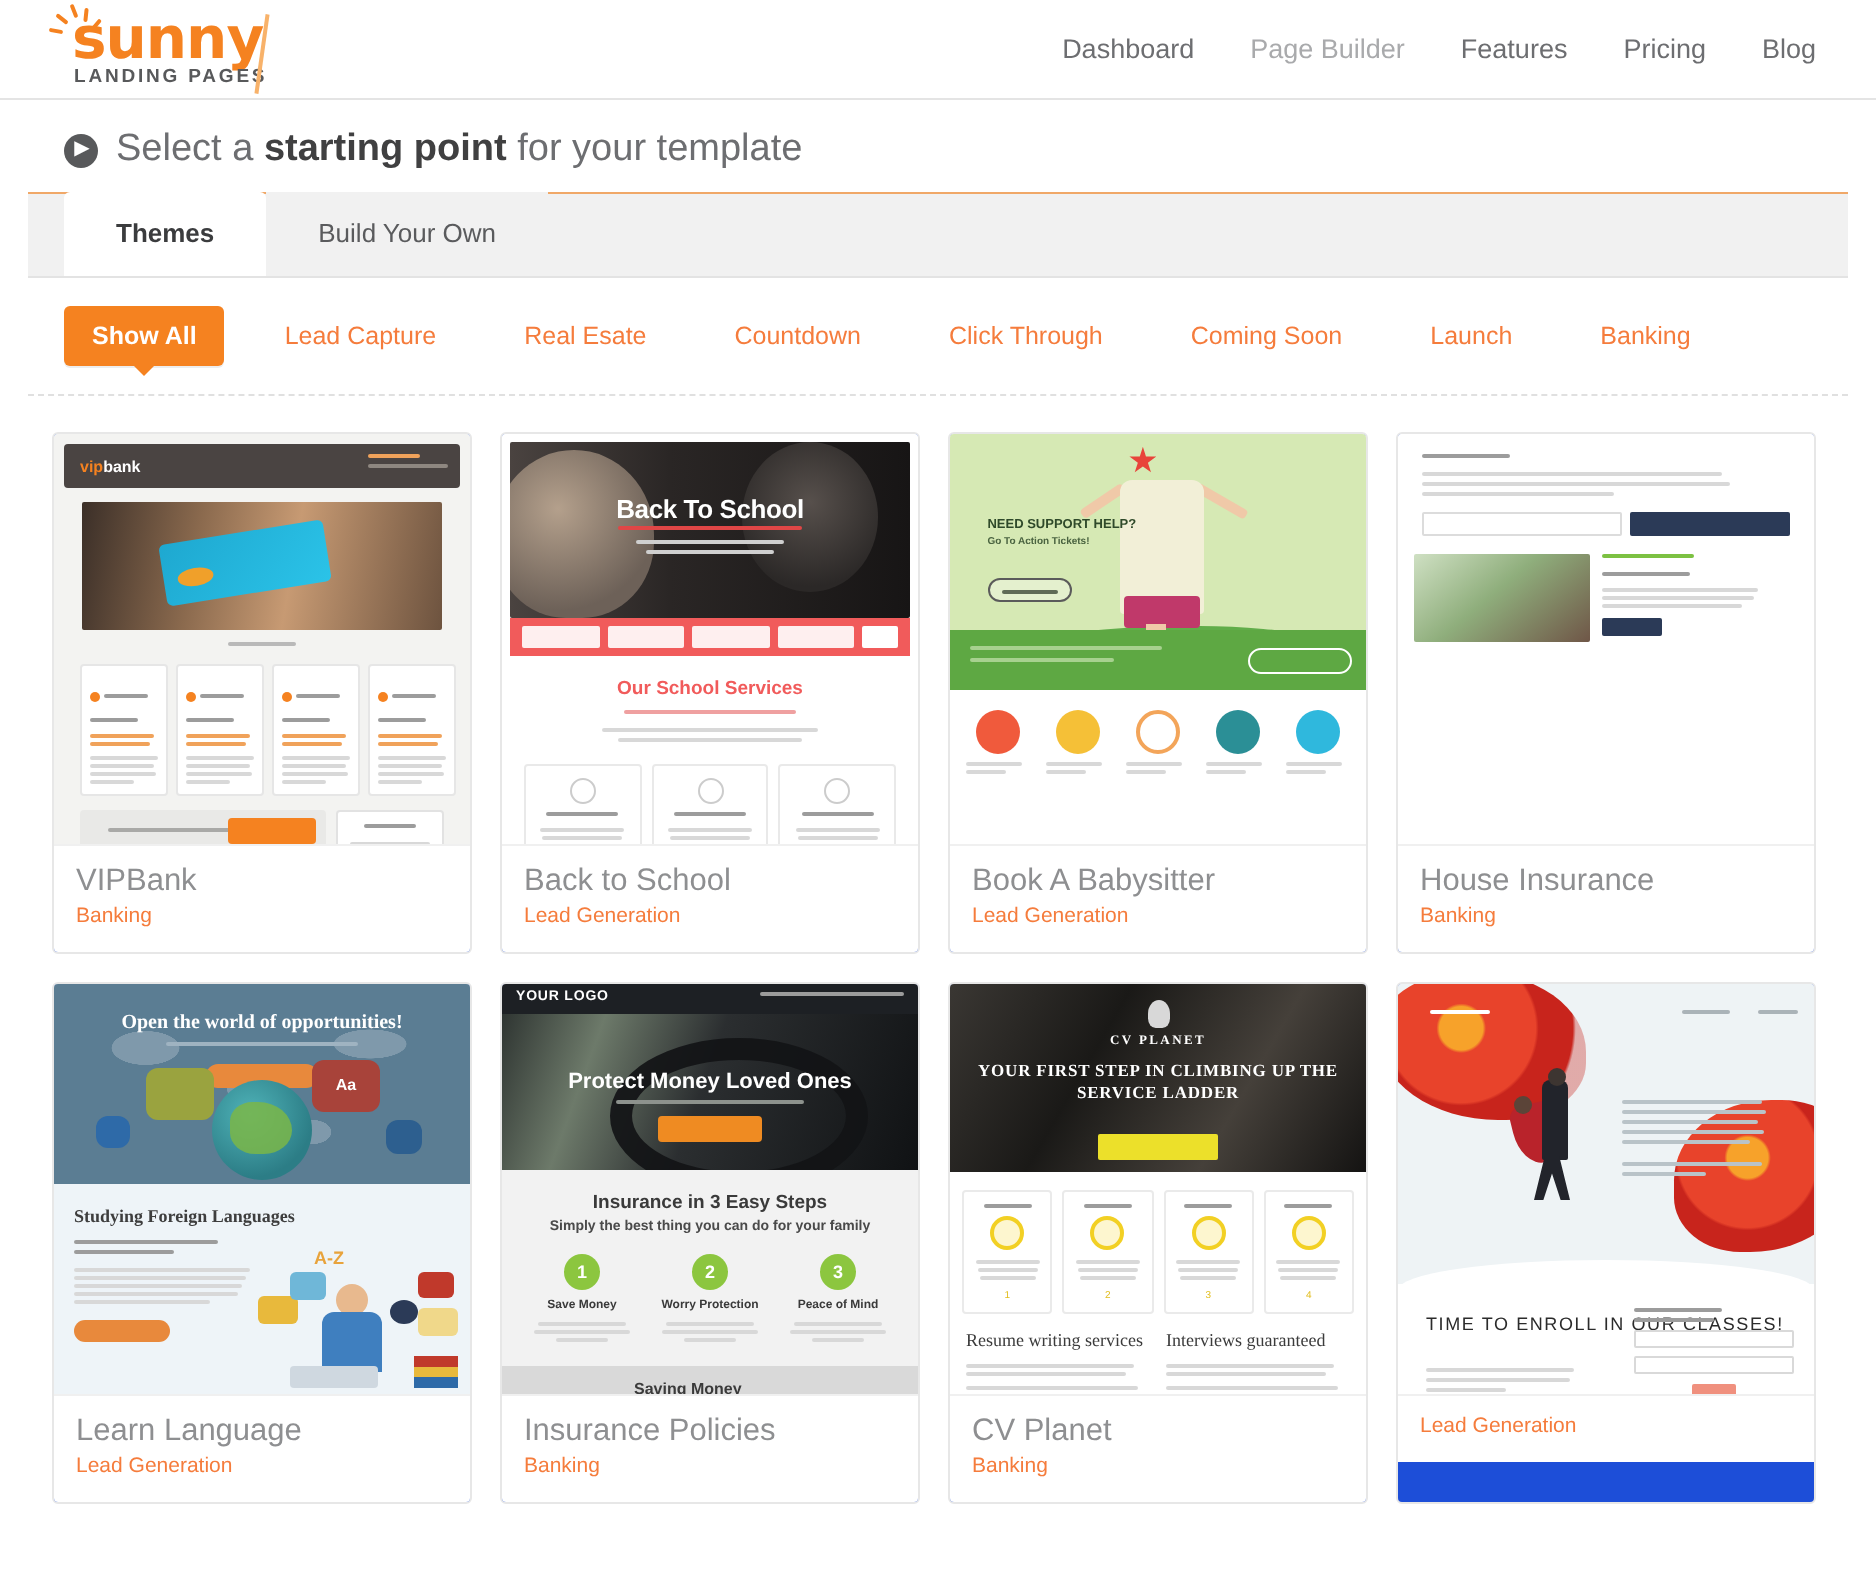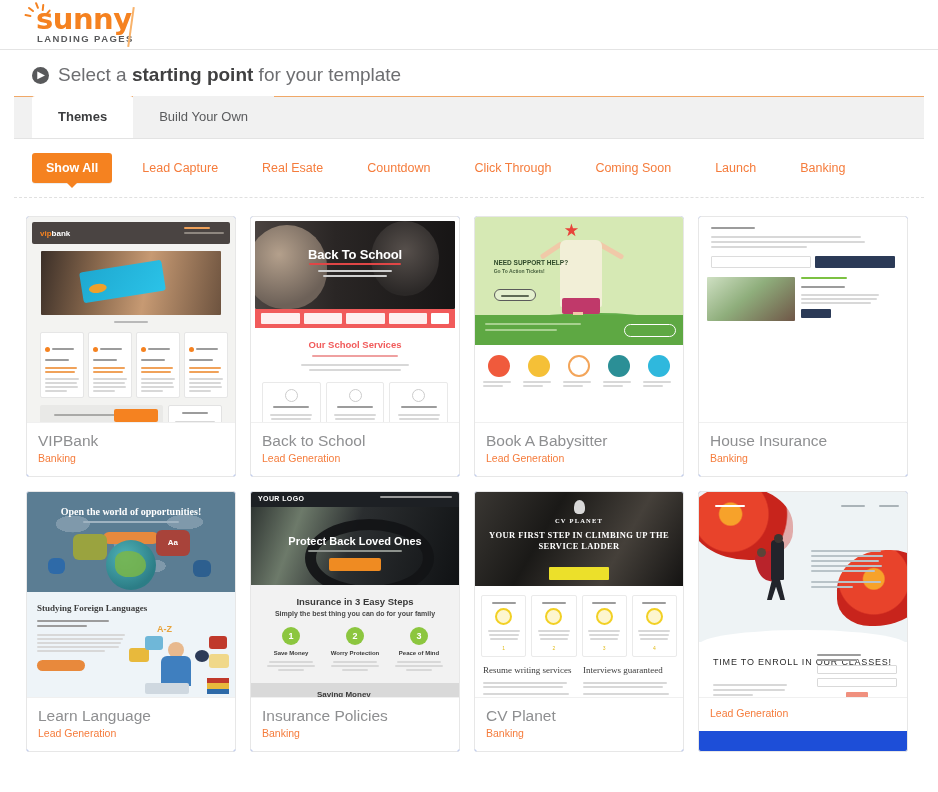--- a/index.html
+++ b/index.html
@@ -332,20 +332,27 @@
         <i class="r2"></i>
         <i class="r3"></i>
         <i class="r4"></i>
         <i class="r5"></i>
     </div>
     <div class="logo-sunny">sunny</div>
     <div class="logo-sub">LANDING PAGES</div>
     <div class="logo-tail"></div>
   </div>
 
+  <div class="nav">
+    <a href="#">Dashboard</a>
+    <a href="#" class="dim">Page Builder</a>
+    <a href="#">Features</a>
+    <a href="#">Pricing</a>
+    <a href="#">Blog</a>
+  </div>
 </div>
 
 <div class="page-head">
   <span class="arrow-badge">▶</span>
   <div class="page-title"><span>Select a </span><b>starting point</b><span> for your template</span></div>
 </div>
 
 <div class="tabstrip">
   <div class="tab active">Themes</div>
   <div class="tab">Build Your Own</div>
@@ -646,21 +653,21 @@
     <div class="thumb">
       <div class="ip">
         <div class="ip-hd">
           <div class="ip-logo">YOUR LOGO</div>
           <div class="ip-tag">
             <div class="tline" style="width:72px;background:#9b9b9b"></div>
           </div>
         </div>
         <div class="ip-hero">
           <div class="ip-wheel"></div>
-          <div class="ip-h1">Protect Back Loved Ones</div>
+          <div class="ip-h1">Protect Money Loved Ones</div>
           <div style="position:absolute;width:100%;top:55%;text-align:center">
             <div class="tline" style="width:94px;margin:0 auto;background:#8d928d"></div>
           </div>
           <div class="ip-btn"></div>
         </div>
         <div class="ip-sec">
           <div class="ip-h2">Insurance in 3 Easy Steps</div>
           <div class="ip-h3">Simply the best thing you can do for your family</div>
           <div class="ip-steps">
             <div class="ip-st">

